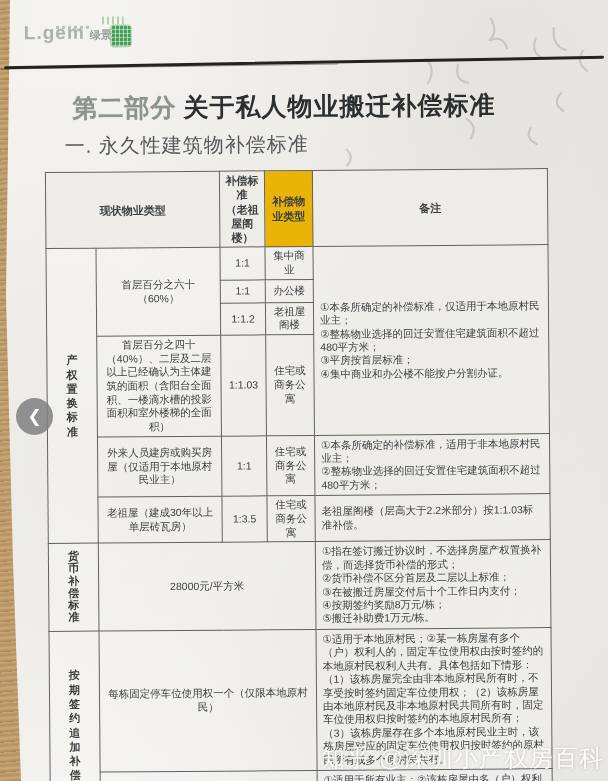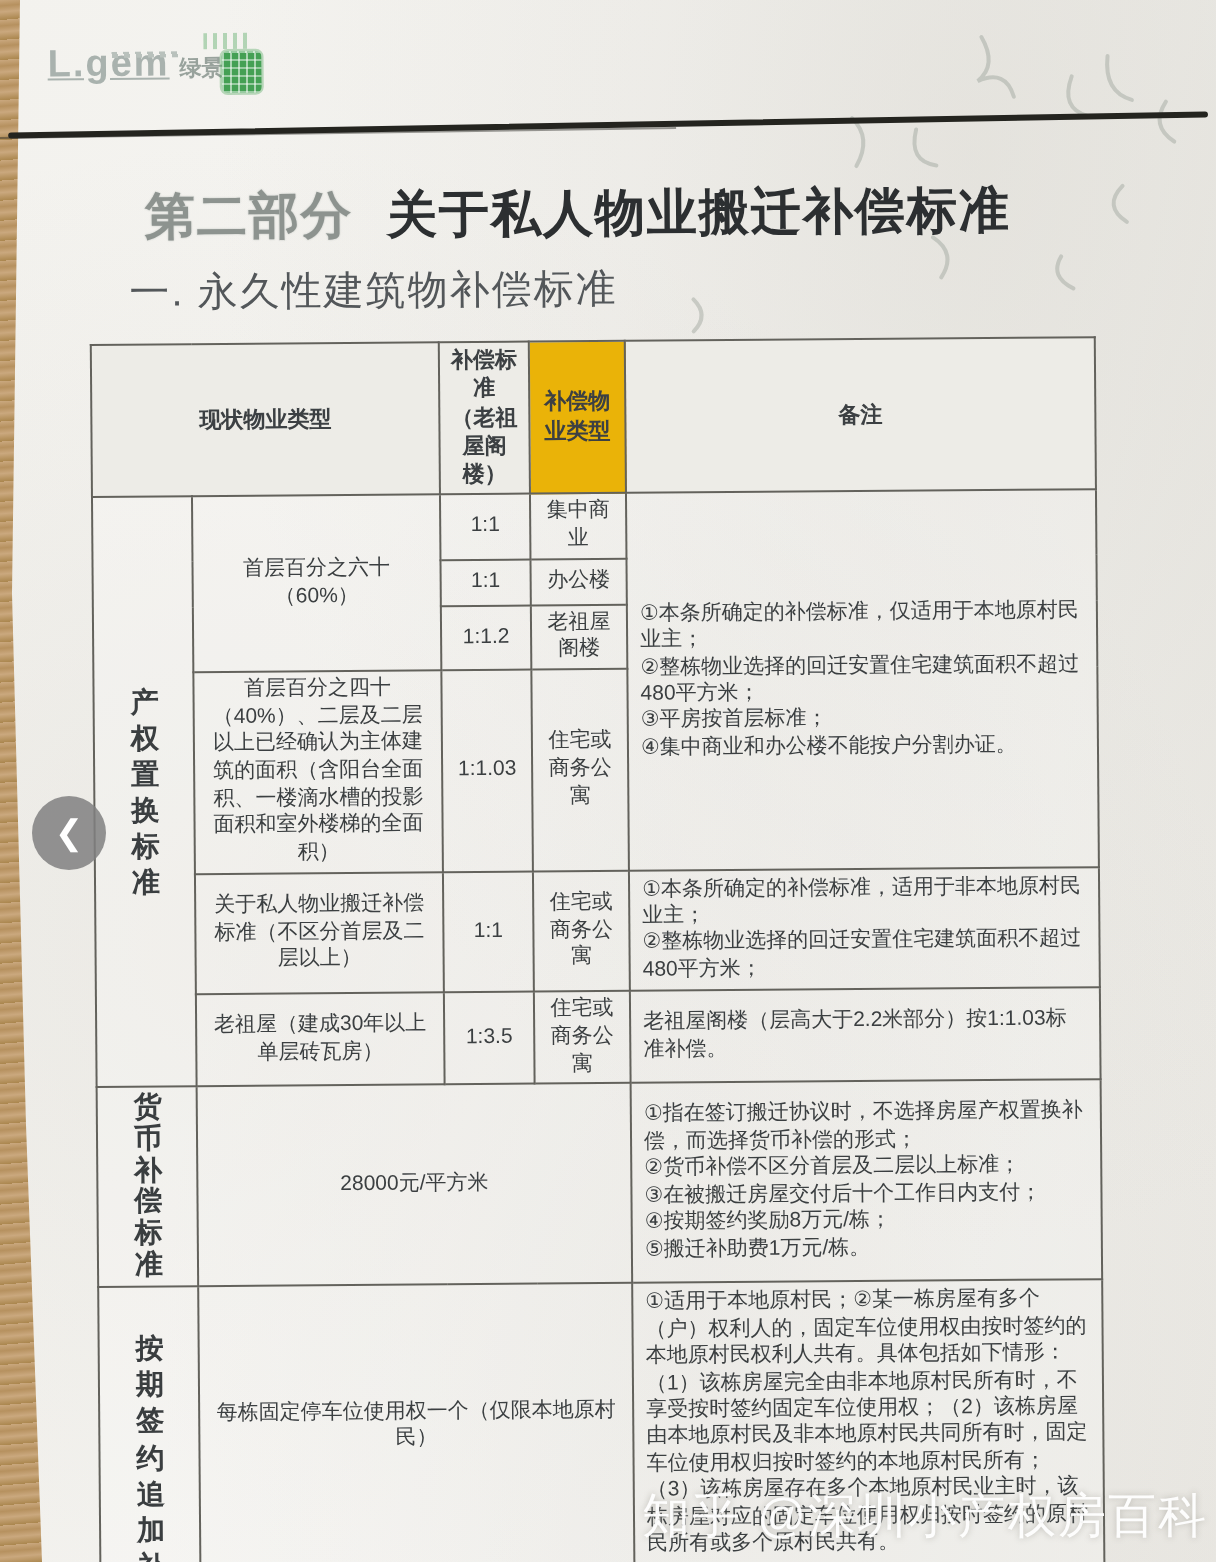--- a/index.html
+++ b/index.html
@@ -17,55 +17,55 @@
       linear-gradient(100deg,#f3f2ee 0%,#f5f4f1 45%,#efeeea 80%,#e9e7e2 100%);
   }
   .wood{position:absolute;left:0;top:0;width:26px;height:781px;
     background:repeating-linear-gradient(175deg,#c9a77d 0px,#b6915f 3px,#caa87e 6px,#ab874f 10px);
     clip-path:polygon(0 0,10px 0,6px 38%,13px 72%,21px 100%,0 100%);
   }
   .sheet{position:absolute;inset:0;transform:rotate(-.45deg);transform-origin:50% 40%;}
 
   
   .logo{position:absolute;left:26px;top:20px;}
-  .logo-latin{font-size:19px;color:#a9b2ae;letter-spacing:1px;font-weight:600;text-decoration:underline;}
+  .logo-latin{font-size:19px;color:#a9b2ae;letter-spacing:1px;font-weight:600;}
   .logo-cn{font-size:11px;color:#98a29c;margin-left:5px;font-weight:700;}
   .logo-sub{position:absolute;left:58px;top:24px;height:3px;width:34px;
     background:repeating-linear-gradient(to right,#b9c1bc 0 3px,transparent 3px 6px);}
   .seal{position:absolute;left:113px;top:24px;width:20px;height:21px;border-radius:3px;
     background:
      repeating-linear-gradient(to right,rgba(255,255,255,.55) 0 1px,transparent 1px 4px),
      repeating-linear-gradient(to bottom,rgba(255,255,255,.45) 0 1px,transparent 1px 4px),
      #44a054;
     box-shadow:0 0 0 1px rgba(68,160,84,.35);}
   .seal-marks{position:absolute;left:104px;top:15px;width:22px;height:8px;
     background:repeating-linear-gradient(to right,rgba(110,180,120,.7) 0 2px,transparent 2px 5px);
     opacity:.7;}
   .toprule{position:absolute;left:6px;top:61px;width:600px;height:3px;background:#24241f;
     transform:rotate(-.55deg);border-radius:2px;}
   .toprule2{position:absolute;left:0px;top:65px;width:340px;height:1px;background:rgba(40,40,35,.45);
     transform:rotate(-.4deg);}
 
   .doc-title{position:absolute;left:74px;top:90px;font-size:25px;font-weight:700;color:#2c2f31;
     letter-spacing:1px;white-space:nowrap;}
-  .doc-title .faded{color:#8d938f;text-shadow:0 0 1px #b9beba;margin-right:17px;}
+  .doc-title .faded{color:#8d938f;text-shadow:0 0 1px #b9beba;margin-right:7px;}
   .doc-subtitle{position:absolute;left:66px;top:131px;font-size:20px;color:#53575a;
     letter-spacing:1px;white-space:nowrap;}
 
   
   table.cmp{position:absolute;left:46px;top:170px;width:502px;border-collapse:collapse;
     table-layout:fixed;color:#3b3f41;background:rgba(255,255,255,.25);}
   .cmp td{border:1px solid #63625c;padding:2px 3px;vertical-align:middle;
     font-size:10.5px;line-height:1.3;text-align:center;}
   .cmp td.hd{background:#edece7;font-weight:700;font-size:11px;color:#3c4043;}
   .cmp td.hd-shade{background:#eab308;}
   .cmp td.notes{text-align:left;padding:3px 6px;line-height:1.28;font-size:10.5px;}
   .cmp td.name{padding:2px 6px;}
   .cmp td.lblc{font-weight:700;color:#3a3e40;}
-  .vtext{display:inline-block;width:13px;word-break:break-all;line-height:1.3;font-size:14px;}
+  .vtext{display:inline-block;width:13px;word-break:break-all;line-height:1.3;font-size:11px;}
   .vtight{line-height:1.12;text-align:center;}
   .note-line{margin:0;}
 
   
   .prev-btn{position:absolute;left:16px;top:398px;width:37px;height:37px;border-radius:50%;
     background:rgba(128,128,128,.85);display:flex;align-items:center;justify-content:center;
     color:#fff;font-size:17px;cursor:pointer;user-select:none;}
   .watermark{position:absolute;right:4px;top:742px;font-size:24px;font-weight:500;
     color:rgba(255,255,255,.95);letter-spacing:1px;white-space:nowrap;
     text-shadow:0 0 3px rgba(130,128,120,.45);}
@@ -144,21 +144,21 @@
     <tr style="height:23px">
       <td>1:1.2</td>
       <td>老祖屋阁楼</td>
     </tr>
     <tr style="height:57px">
       <td class="name">首层百分之四十（40%）、二层及二层以上已经确认为主体建筑的面积（含阳台全面积、一楼滴水槽的投影面积和室外楼梯的全面积）</td>
       <td>1:1.03</td>
       <td>住宅或商务公寓</td>
     </tr>
     <tr style="height:33px">
-      <td class="name">关于私人物业搬迁补偿标准（不区分首层及二层以上）</td>
+      <td class="name">外来人员建房或购买房屋（仅适用于本地原村民业主）</td>
       <td>1:1</td>
       <td>住宅或商务公寓</td>
       <td class="notes">
         <p class="note-line">①本条所确定的补偿标准，适用于非本地原村民业主；</p>
         <p class="note-line">②整栋物业选择的回迁安置住宅建筑面积不超过480平方米；</p>
       </td>
     </tr>
     <tr style="height:30px">
       <td class="name">老祖屋（建成30年以上单层砖瓦房）</td>
       <td>1:3.5</td>

